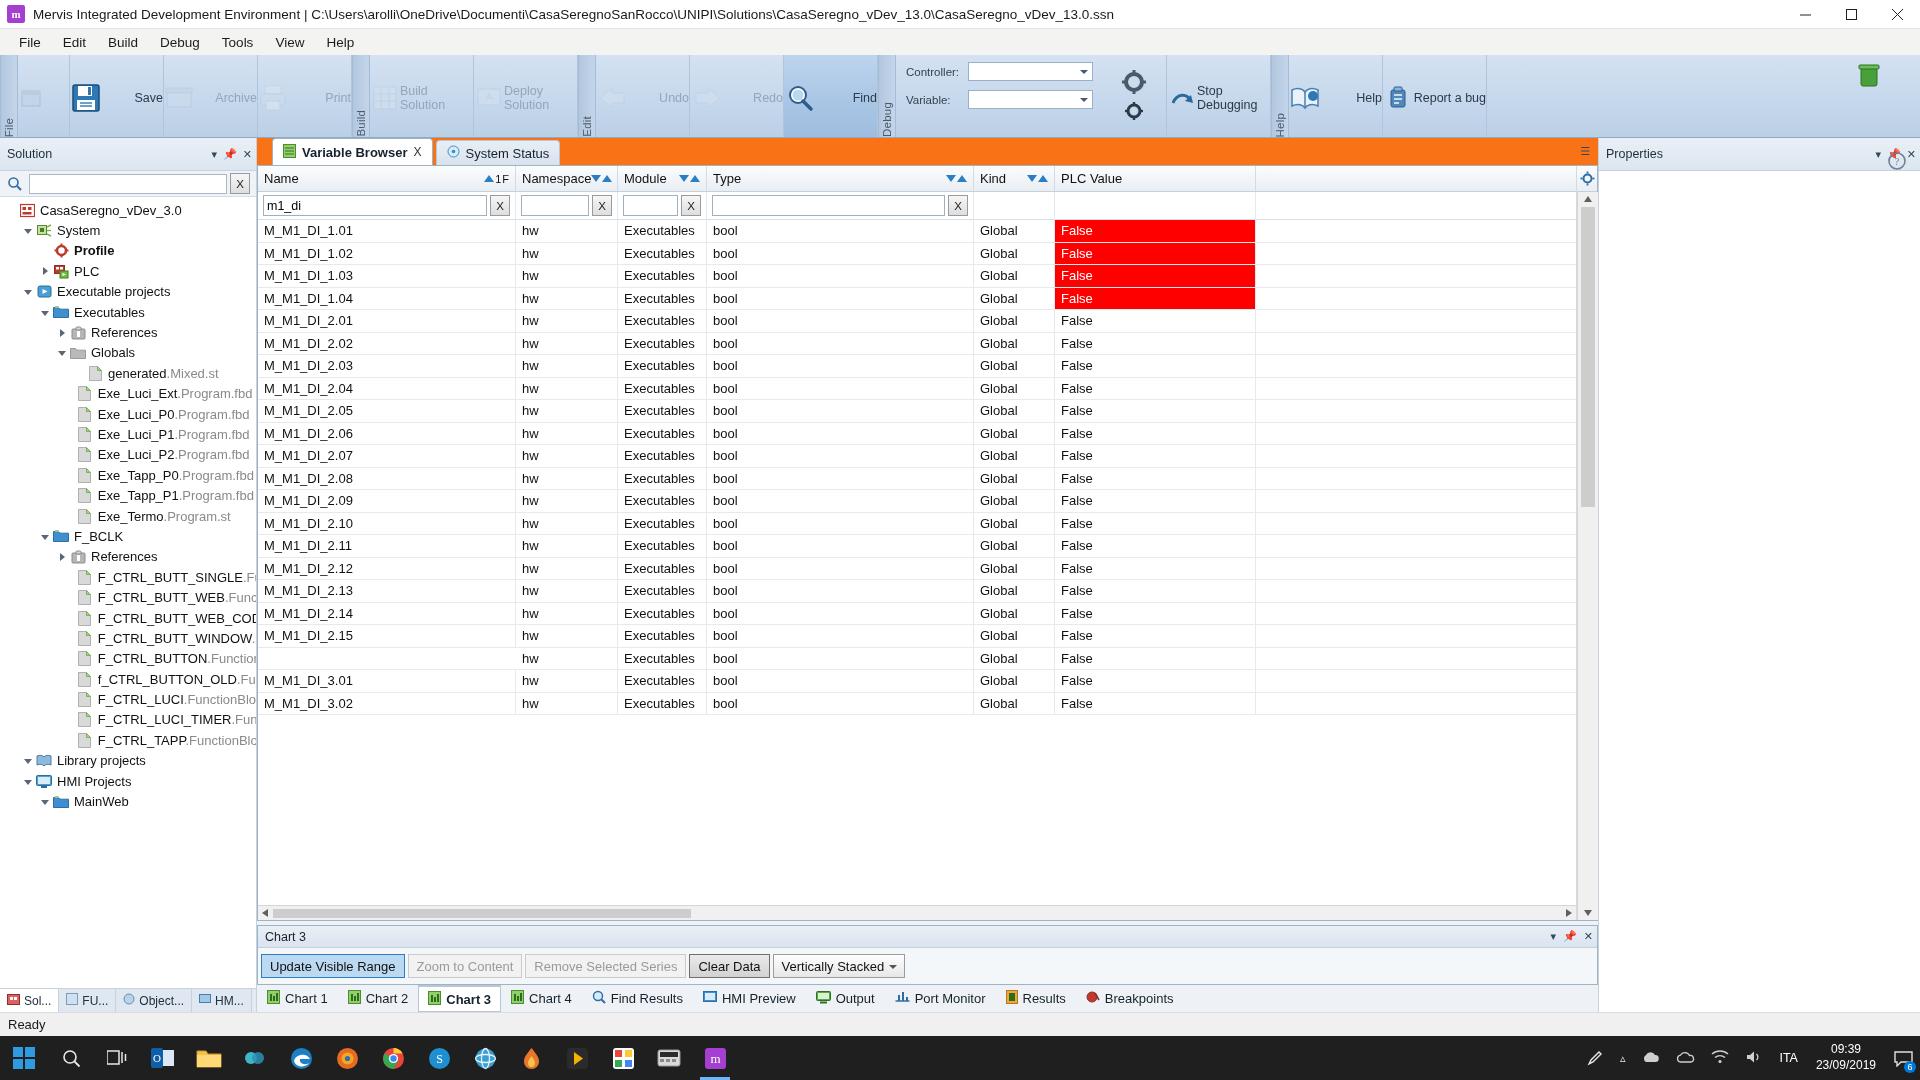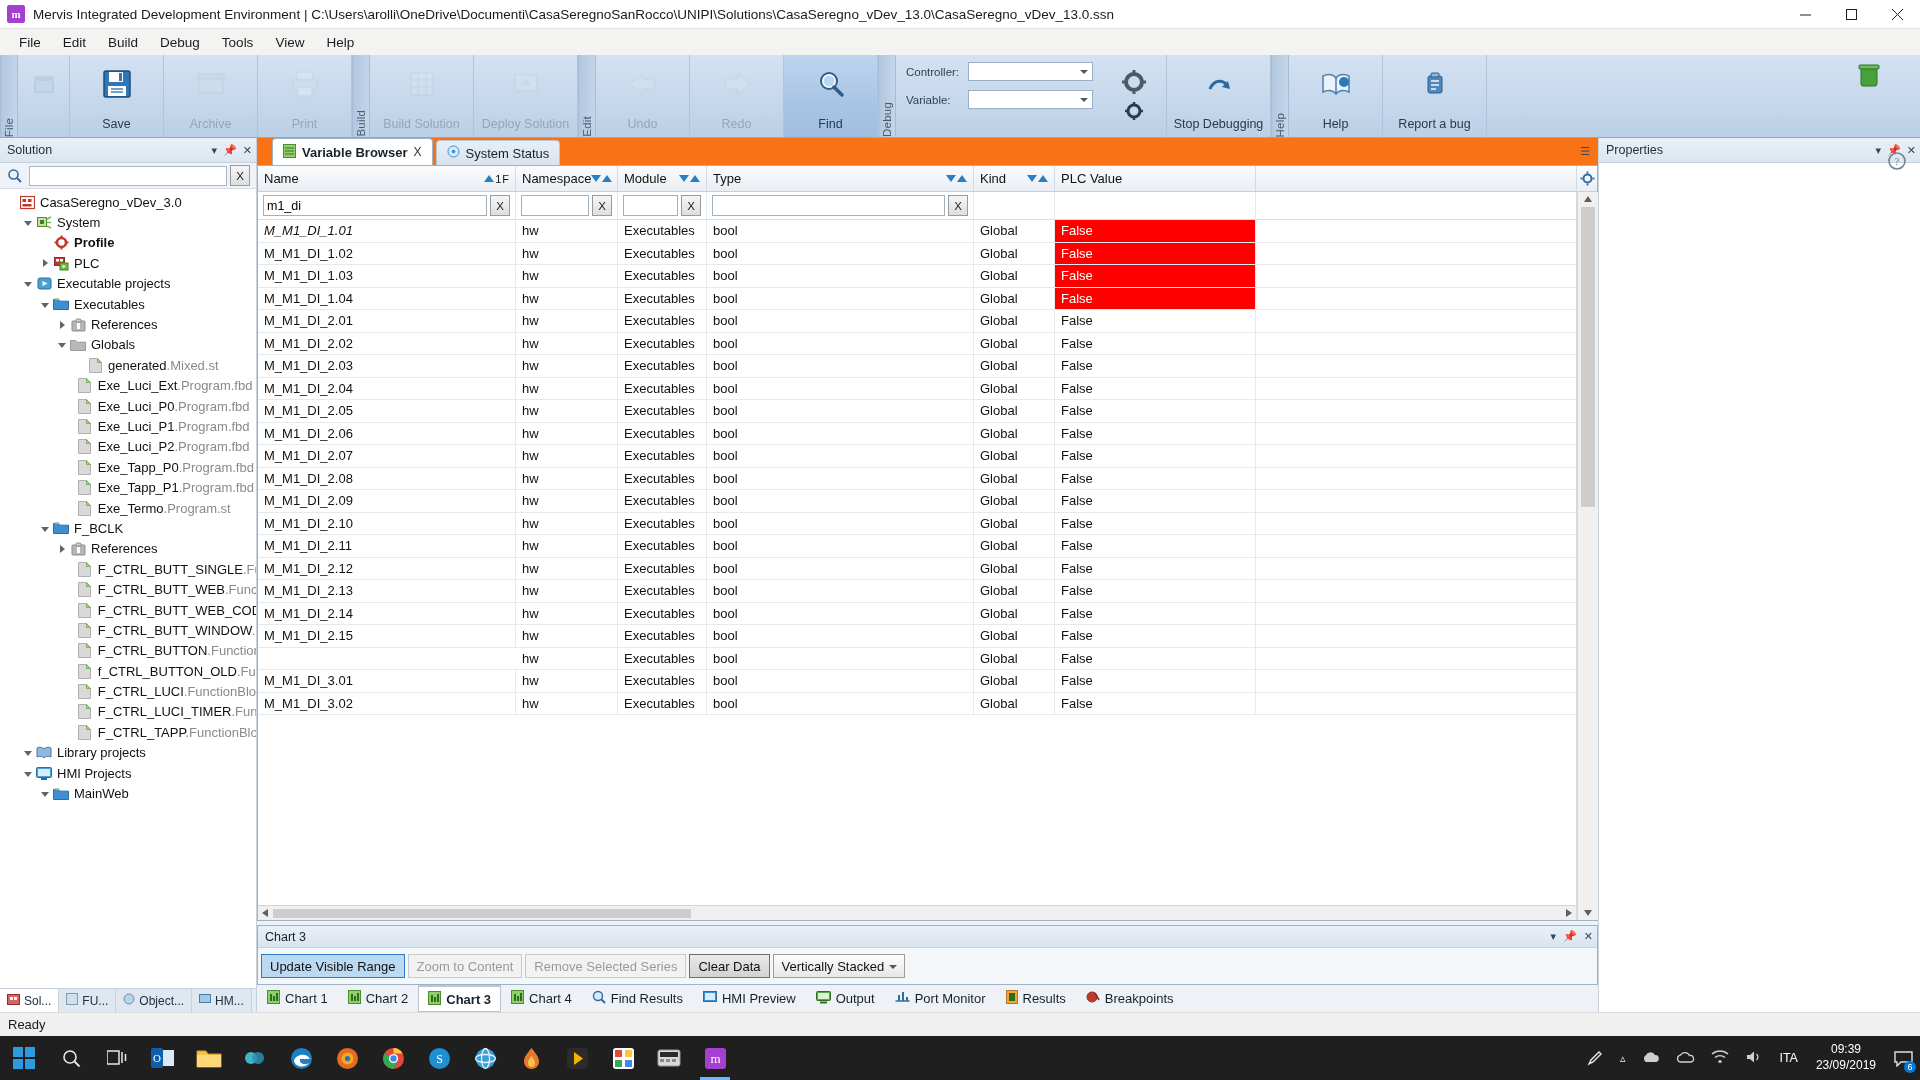--- a/index.html
+++ b/index.html
@@ -41,21 +41,21 @@
   .rgroup-label {
     width: 18px; display:flex; align-items:flex-end; justify-content:center;
     background: linear-gradient(to right,#b2c7de,#c3d5ea);
     border-right:1px solid #a5bcd6; border-left:1px solid #a5bcd6;
   }
   .rgroup-label span {
     writing-mode: vertical-rl; transform: rotate(180deg);
     font-size: 11.5px; color: #4a5a6a; padding-bottom: 4px; letter-spacing:.2px;
   }
   .rbtn {
-    width: 94px; display:flex; flex-direction:column; align-items:center; justify-content:space-between;
+    width: 94px; display:flex; flex-direction:row; align-items:center; justify-content:space-between;
     padding: 9px 0 6px; background: linear-gradient(to bottom,#d4e2f2 0%,#c6d8ec 55%,#bbd0e6 100%);
     border-right:1px solid #b0c5dc; position:relative;
   }
   .rbtn.wide { width: 104px; }
   .rbtn.narrow { width: 52px; }
   .rbtn.active { background: linear-gradient(to bottom,#bdd4ee 0%,#aac6e5 55%,#9fbde0 100%); }
   .rbtn .ricon { height: 40px; display:flex; align-items:center; justify-content:center; }
   .rbtn .rlabel { font-size: 12.5px; color: #2a3a4a; }
   .rbtn.disabled .rlabel { color: #93a6ba; }
   .rbtn.disabled .ricon { opacity: .35; }
@@ -67,21 +67,21 @@
   .ctrlrow .combo { flex:1; height:19px; background:#fff; border:1px solid #9bb0c6; position:relative; }
   .ctrlrow .combo:after { content:''; position:absolute; right:4px; top:7px; border-left:4px solid transparent; border-right:4px solid transparent; border-top:4px solid #4a5a6a; }
   .gearstack { width:66px; display:flex; flex-direction:column; align-items:center; justify-content:center; gap:1px;
      background: linear-gradient(to bottom,#d4e2f2 0%,#c6d8ec 55%,#bbd0e6 100%); border-right:1px solid #b0c5dc;}
 
   
   .mainrow { flex: 1 1 auto; display: flex; min-height: 0; background:#eef1f5; }
 
   
   .solution { width: 257px; flex: 0 0 257px; display:flex; flex-direction:column; background:#fff; border-right:1px solid #c8d2dd; }
-  .panel-head { height: 25px; background: linear-gradient(to bottom,#e9eff6,#dce6f0); display:flex; align-items:center; padding:0 4px 0 7px;
+  .panel-head { height: 33px; background: linear-gradient(to bottom,#e9eff6,#dce6f0); display:flex; align-items:center; padding:0 4px 0 7px;
       border-bottom:1px solid #c8d2dd; font-size:12.5px; color:#1f2d3a;text-align:right; }
   .panel-head .ph-actions { margin-left:auto; display:flex; gap:6px; align-items:center; color:#33485c; font-size:11px; }
   .sol-search { height: 26px; display:flex; align-items:center; gap:3px; padding:2px 6px 2px 4px; background:#eff3f8; border-bottom:1px solid #d4dde7; }
   .sol-search .sicon { width:22px; height:20px; display:flex; align-items:center; justify-content:center; }
   .sol-search input { flex:1; height:20px; border:1px solid #a8b8c8; background:#fff; font-size:12px; padding:0 4px; font-family:"Liberation Sans",sans-serif; }
   .tree { flex:1 1 auto; overflow:hidden; padding-top:3px; }
   .tnode { height: 20.4px; display:flex; align-items:center; font-size:13px; color:#111; white-space:nowrap; }
   .tw { width:14px; display:flex; align-items:center; justify-content:center; flex:0 0 14px; }
   .tw .arrow-c { width:0;height:0;border-left:5px solid #5a6672;border-top:4px solid transparent;border-bottom:4px solid transparent; }
   .tw .arrow-o { width:0;height:0;border-top:5px solid #5a6672;border-left:4px solid transparent;border-right:4px solid transparent; margin-top:2px;}
@@ -893,21 +893,21 @@
                 </div>
                 <div class="fcell" style="width: 267px; flex: 0 0 267px;">
                   <input type="text" style="">
                   <div class="fclr">X</div>
                 </div>
                 <div class="fcell" style="width: 81px; flex: 0 0 81px;"></div>
                 <div class="fcell" style="width: 201px; flex: 0 0 201px;"></div>
               </div>
             <div class="gbody" id="grid-body">
                 <div class="grow">
-                  <div class="gc sep" style="width: 258px; flex: 0 0 258px; font-style: italic;">M_M1_DI_1.01</div>
+                  <div class="gc sep" style="width: 258px; flex: 0 0 258px;">M_M1_DI_1.01</div>
                   <div class="gc sep" style="width: 102px; flex: 0 0 102px;">hw</div>
                   <div class="gc sep" style="width: 89px; flex: 0 0 89px;">Executables</div>
                   <div class="gc sep" style="width: 267px; flex: 0 0 267px;">bool</div>
                   <div class="gc sep" style="width: 81px; flex: 0 0 81px;">Global</div>
                   <div class="gc sep val-false" style="width: 201px; flex: 0 0 201px;">False</div>
                 </div>
                 <div class="grow">
                   <div class="gc sep" style="width: 258px; flex: 0 0 258px;">M_M1_DI_1.02</div>
                   <div class="gc sep" style="width: 102px; flex: 0 0 102px;">hw</div>
                   <div class="gc sep" style="width: 89px; flex: 0 0 89px;">Executables</div>

